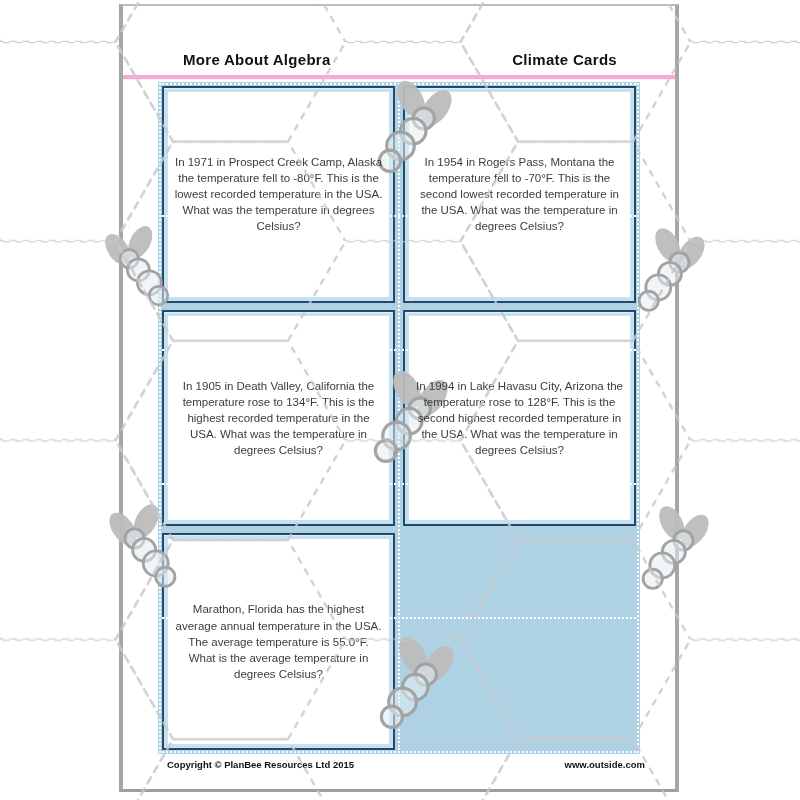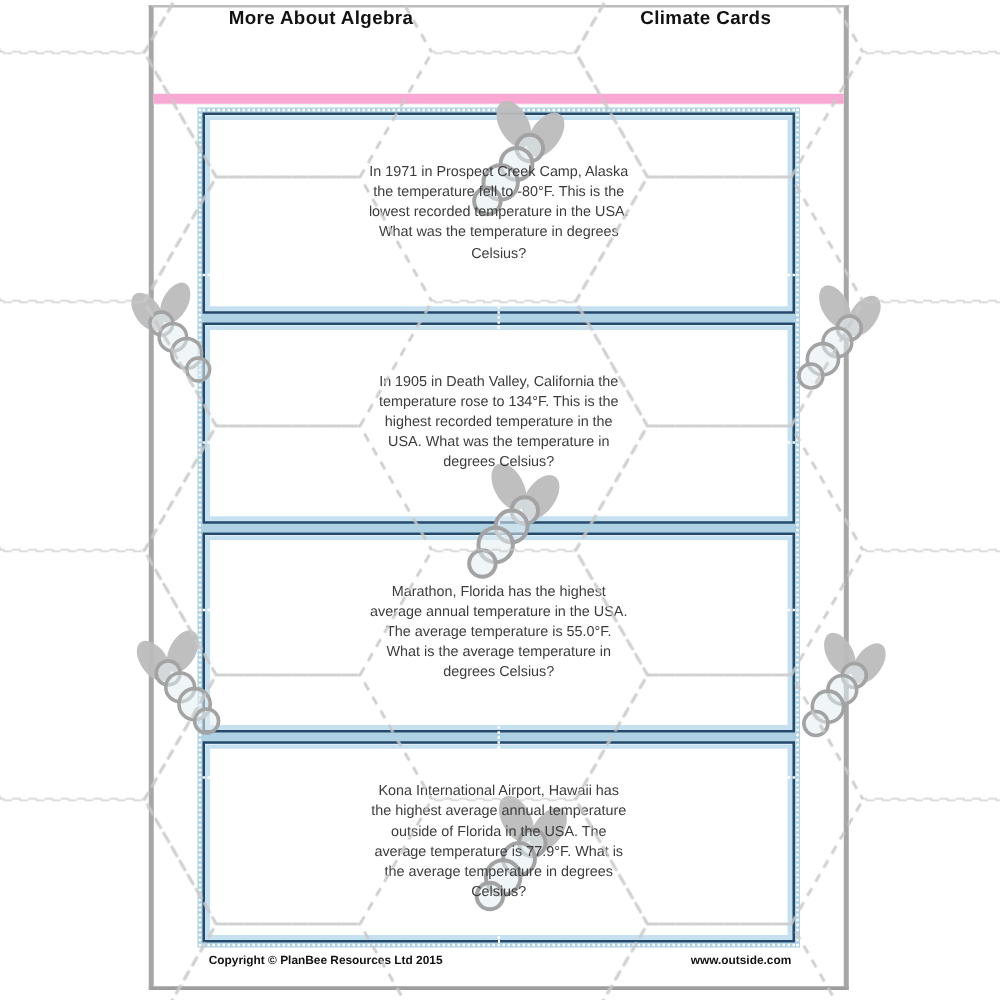--- a/index.html
+++ b/index.html
@@ -14,35 +14,35 @@
   .bee-layer{position:absolute;left:0;top:0;width:800px;height:800px;z-index:3;pointer-events:none;}
   .bee{position:absolute;}
   
   .page{
     position:absolute;left:119px;top:4px;width:552px;height:783px;
     background:#ffffff;
     border-left:4px solid #a6a6a6;border-right:4px solid #a6a6a6;
     border-top:2px solid #bcbcbc;border-bottom:3px solid #9e9e9e;
   }
   .page-header{
-    height:62px;display:flex;justify-content:space-between;align-items:flex-start;
+    height:62px;display:flex;justify-content:space-between;align-items:flex-end;
     padding:0 58px 7px 60px;
-    border-bottom:8px solid #f9a8d4;
+    border-bottom:4px solid #f9a8d4;
     box-shadow:0 1px 0 #f2f2f2;
   }
   .hdr-title{
     font-size:15px;font-weight:bold;color:#111;letter-spacing:.3px;
   }
   
   .panel{
     position:relative;
     width:482px;height:672px;margin:3px auto 0 auto;
     background:#aed2e4;
     padding:4px;box-sizing:border-box;
-    display:grid;grid-template-columns:1fr;grid-auto-rows:1fr;
+    display:grid;grid-template-columns:1fr 1fr;grid-auto-rows:1fr;
     column-gap:8px;row-gap:7px;
   }
   .panel::after{ 
     content:"";position:absolute;inset:1px;border:2px dotted #ffffff;pointer-events:none;
   }
   .cut-line-h{position:absolute;left:4px;right:4px;border-top:2px dotted #ffffff;pointer-events:none;}
   .cut-line-v{position:absolute;top:4px;bottom:4px;left:calc(50% - 1px);border-left:2px dotted #ffffff;pointer-events:none;}
   .card{
     border:2px solid #24496b;
     background:#c5e1f0;       
@@ -55,21 +55,21 @@
     box-sizing:border-box;padding:2px 5px;
   }
   .card-text{
     position:relative;z-index:4;   
     margin:0;max-width:208px;
     font-size:11.5px;line-height:1.4;color:#3c3c3c;text-align:center;
   }
   
   .page-footer{
     display:flex;justify-content:space-between;align-items:center;
-    padding:5px 42px 0 44px;
+    padding:5px 30px 0 44px;
     font-size:9.5px;font-weight:bold;color:#111;
   }
 </style>
 </head>
 <body>
 
 <div class="page">
 
   <div class="page-header">
     <span class="hdr-title">More About Algebra</span>
@@ -77,31 +77,36 @@
   </div>
 
   <div class="panel">
     <div class="card">
         <div class="card-face">
           <p class="card-text">In 1971 in Prospect Creek Camp, Alaska the temperature fell to -80°F. This is the lowest recorded temperature in the USA. What was the temperature in degrees Celsius?</p>
         </div>
       </div>
     <div class="card">
         <div class="card-face">
+          <p class="card-text">In 1954 in Rogers Pass, Montana the temperature fell to -70°F. This is the second lowest recorded temperature in the USA. What was the temperature in degrees Celsius?</p>
+        </div>
+      </div>
+    <div class="card">
+        <div class="card-face">
           <p class="card-text">In 1905 in Death Valley, California the temperature rose to 134°F. This is the highest recorded temperature in the USA. What was the temperature in degrees Celsius?</p>
         </div>
       </div>
     <div class="card">
         <div class="card-face">
-          <p class="card-text">Marathon, Florida has the highest average annual temperature in the USA. The average temperature is 55.0°F. What is the average temperature in degrees Celsius?</p>
+          <p class="card-text">In 1994 in Lake Havasu City, Arizona the temperature rose to 128°F. This is the second highest recorded temperature in the USA. What was the temperature in degrees Celsius?</p>
         </div>
       </div>
     <div class="card">
         <div class="card-face">
-          <p class="card-text">Kona International Airport, Hawaii has the highest average annual temperature outside of Florida in the USA. The average temperature is 77.9°F. What is the average temperature in degrees Celsius?</p>
+          <p class="card-text">Marathon, Florida has the highest average annual temperature in the USA. The average temperature is 55.0°F. What is the average temperature in degrees Celsius?</p>
         </div>
       </div>
 
     <div class="cut-line-v"></div>
     <div class="cut-line-h" style="top:133px"></div>
     <div class="cut-line-h" style="top:267px"></div>
     <div class="cut-line-h" style="top:401px"></div>
     <div class="cut-line-h" style="top:535px"></div>
   </div>
 

